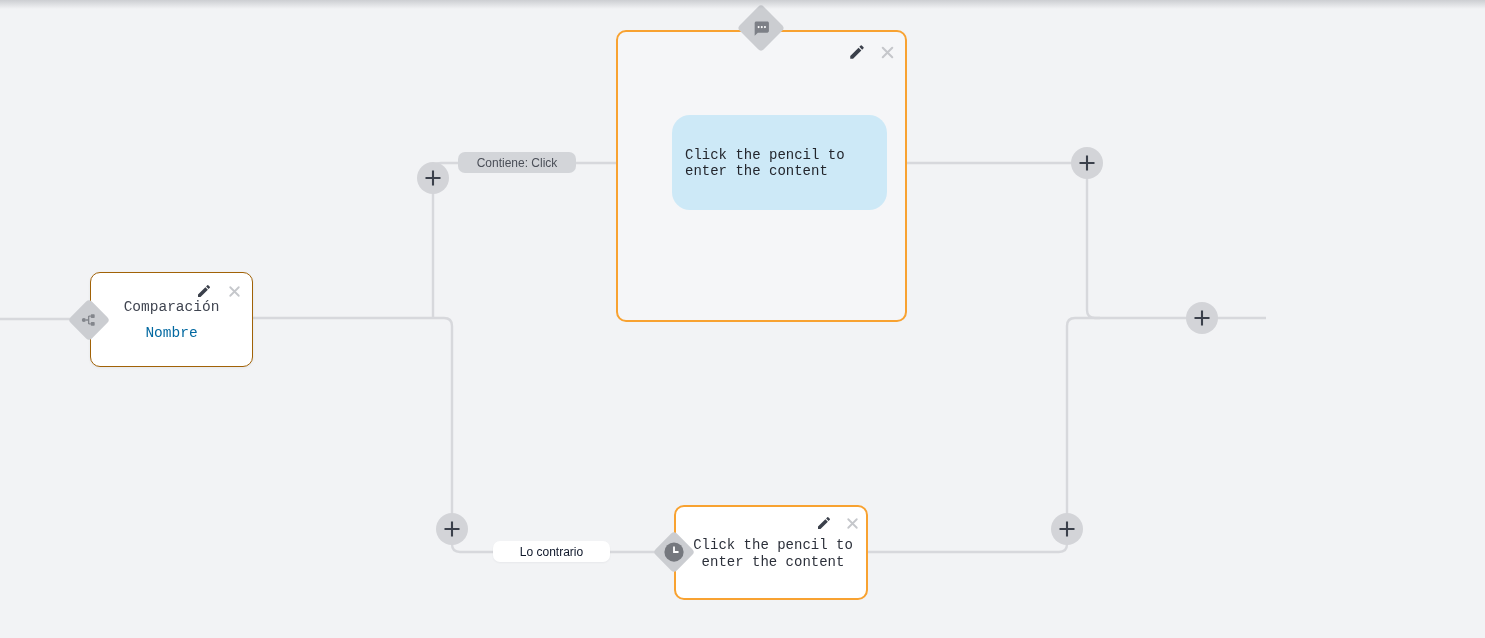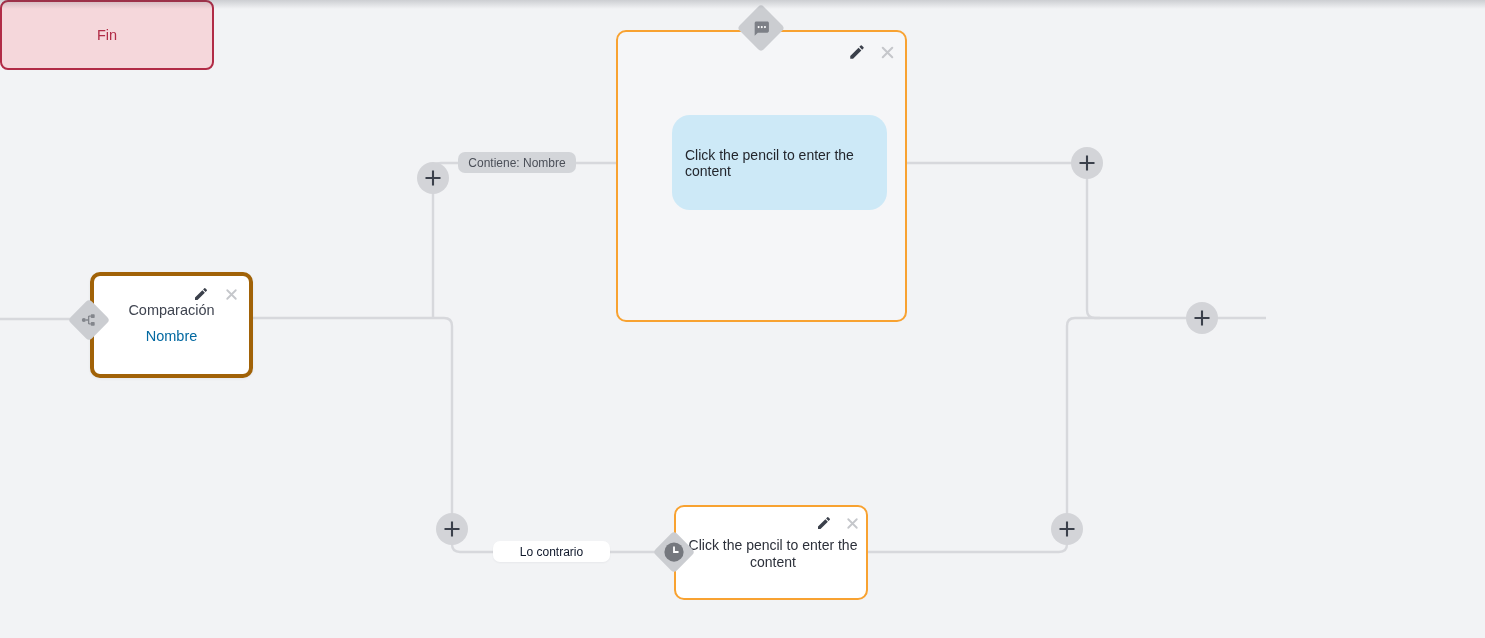--- a/index.html
+++ b/index.html
@@ -17,22 +17,22 @@
   *{margin:0;padding:0;box-sizing:border-box;}
   html,body{width:1485px;height:638px;overflow:hidden;}
   body{font-family:"Liberation Sans","DejaVu Sans",sans-serif;background:var(--canvas-bg);}
   .canvas{position:relative;width:1485px;height:638px;background:var(--canvas-bg);overflow:hidden;}
   .top-shade{position:absolute;left:0;top:0;width:100%;height:9px;
     background:linear-gradient(to bottom,rgba(70,75,85,.22),rgba(70,75,85,0));pointer-events:none;z-index:9;}
   svg.edges{position:absolute;left:0;top:0;z-index:1;}
   svg.edges path{fill:none;stroke:var(--line);stroke-width:2.4px;}
 
   
-  .card{position:absolute;border-radius:10px;background:#fff;z-index:3;}
-  .card-condition{left:90px;top:272px;width:163px;height:106px;border:4px solid #a16207;
+  .card{position:absolute;border-radius:10px;background:#fff;z-index:3;font-family:Liberation Mono, monospace;}
+  .card-condition{left:90px;top:272px;width:163px;height:95px;border:1px solid #a16207;
     box-shadow:0 1px 3px rgba(40,45,60,.06);}
   .cond-title{position:absolute;left:0;top:26px;width:100%;text-align:center;
     font-size:14.5px;color:#3f4450;}
   .cond-sub{position:absolute;left:0;top:52px;width:100%;text-align:center;
     font-size:14.5px;color:#0369a1;}
 
   .card-message{left:616px;top:30px;width:291px;height:292px;background:#f5f6f8;
     border:2px solid var(--accent-orange);}
   .msg-bubble{position:absolute;left:54px;top:83px;width:215px;height:95px;border-radius:18px;
     background:var(--bubble-blue);display:flex;flex-direction:column;justify-content:center;
@@ -84,21 +84,21 @@
 
   <svg class="edges" width="1485" height="638">
     <path d="M 0 319 H 72"></path>
     <path d="M 253 318 H 444 Q 452 318 452 326 V 544 Q 452 552 460 552 H 656"></path>
     <path d="M 433 318 V 171 Q 433 163 441 163 H 618"></path>
     <path d="M 906 163 H 1079 Q 1087 163 1087 171 V 310 Q 1087 318 1095 318 H 1266"></path>
     <path d="M 867 552 H 1059 Q 1067 552 1067 544 V 326 Q 1067 318 1075 318 H 1100"></path>
   </svg>
 
   <div class="pill pill-match">
-    <span>Contiene: Nombre</span>
+    <span>Contiene: Click</span>
   </div>
   <div class="pill pill-else">
     <span>Lo contrario</span>
   </div>
 
   <button class="plus-btn" style="left:417px;top:162px;">
     <svg width="20" height="20" viewBox="0 0 20 20">
         <path d="M10 2.5 V17.5 M2.5 10 H17.5" stroke="#3b404b" stroke-width="2.1" fill="none"></path>
       </svg>
   </button>
@@ -189,18 +189,15 @@
   </div>
   <div class="diamond diamond-wait">
     <span class="inner">
       <svg width="22" height="22" viewBox="0 0 24 24">
         <circle cx="12" cy="12" r="10.5" fill="#75787e"></circle>
         <path d="M12 6.8 V12 H16.2" stroke="#fff" stroke-width="2" fill="none" stroke-linecap="round"></path>
       </svg>
     </span>
   </div>
 
-  <div class="card-end">
-    <span>Fin</span>
-  </div>
 
   <div class="top-shade"></div>
 </div>
 
 </body></html>

